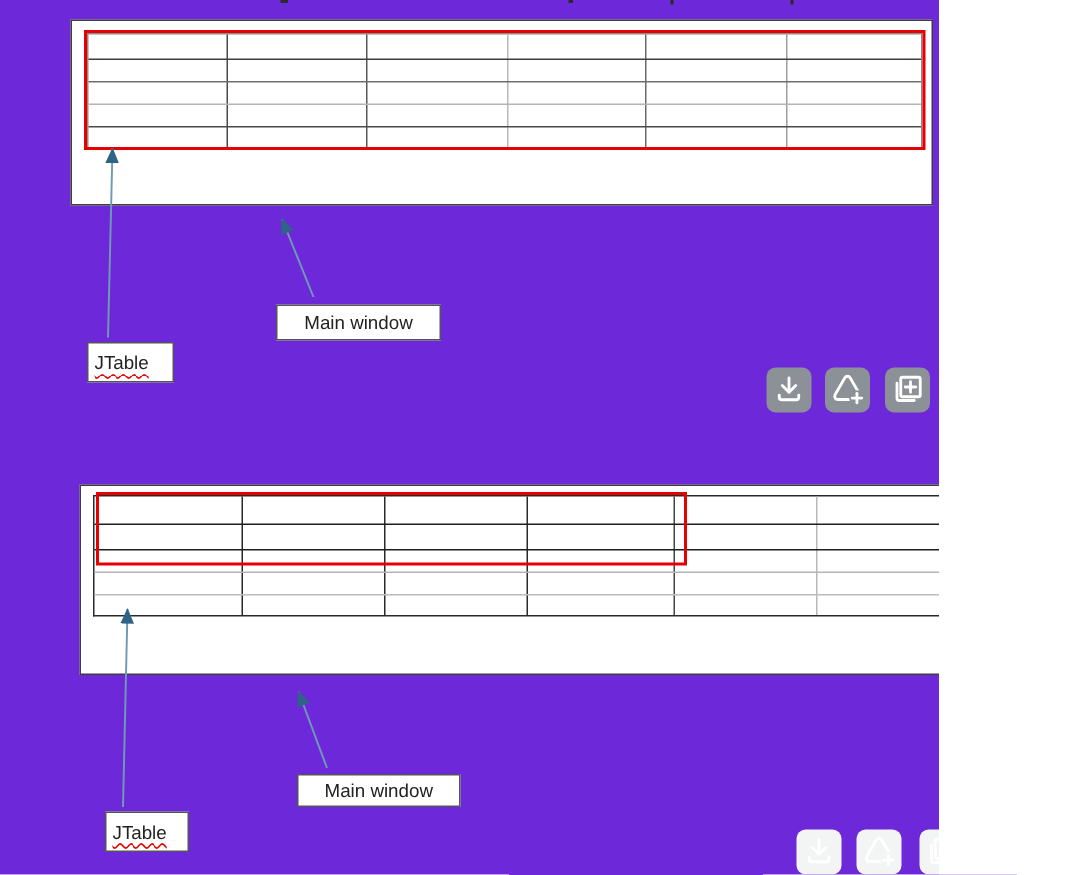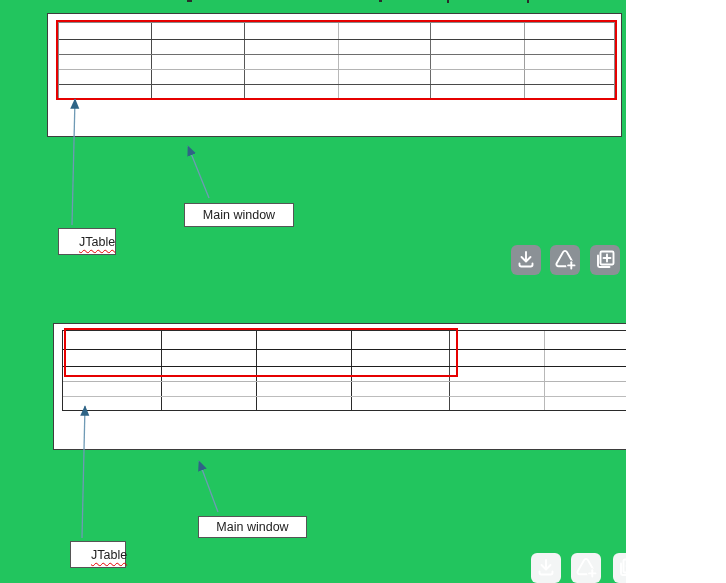--- a/index.html
+++ b/index.html
@@ -1,32 +1,32 @@
 <!DOCTYPE html>
 <html><head>
 <meta charset="utf-8">
 <style>
   html,body{margin:0;padding:0;background:#ffffff;}
   .stage{
-    position:relative;width:626px;height:583px;background:#22c55e;
+    position:relative;width:626px;height:583px;background:#6d28d9;
     font-family:"Liberation Sans", sans-serif;color:#2b2b2b;overflow:hidden;
   }
   .remnant{position:absolute;top:0;background:#2b2b2b;}
   .window-frame{position:absolute;border:1.5px solid #3d3d3d;background:#ffffff;box-sizing:border-box;}
   .jtable{position:absolute;box-sizing:border-box;background:transparent;}
   .jtable .vline{position:absolute;top:0;bottom:0;width:1px;}
   .jtable .hline{position:absolute;left:0;right:0;height:1px;}
   .red-rect{position:absolute;border:2px solid #e60000;box-sizing:border-box;pointer-events:none;}
   .arrow-layer{position:absolute;left:0;top:0;pointer-events:none;}
   .label-box{
     position:absolute;border:1px solid #555;background:#ffffff;box-sizing:border-box;
     font-size:12.5px;color:#222;display:flex;align-items:center;
   }
   .label-box.centered{justify-content:center;}
-  .label-box.padded{padding-left:20px;}
+  .label-box.padded{padding-left:4px;}
   .squiggle{
     text-decoration-line:underline;
     text-decoration-style:wavy;
     text-decoration-color:#e60000;
     text-decoration-thickness:1px;
     text-underline-offset:3px;
   }
   .icon-btn{
     position:absolute;width:30px;height:30px;border-radius:6px;background:#8b9196;
     display:flex;align-items:center;justify-content:center;border:none;padding:0;cursor:pointer;

